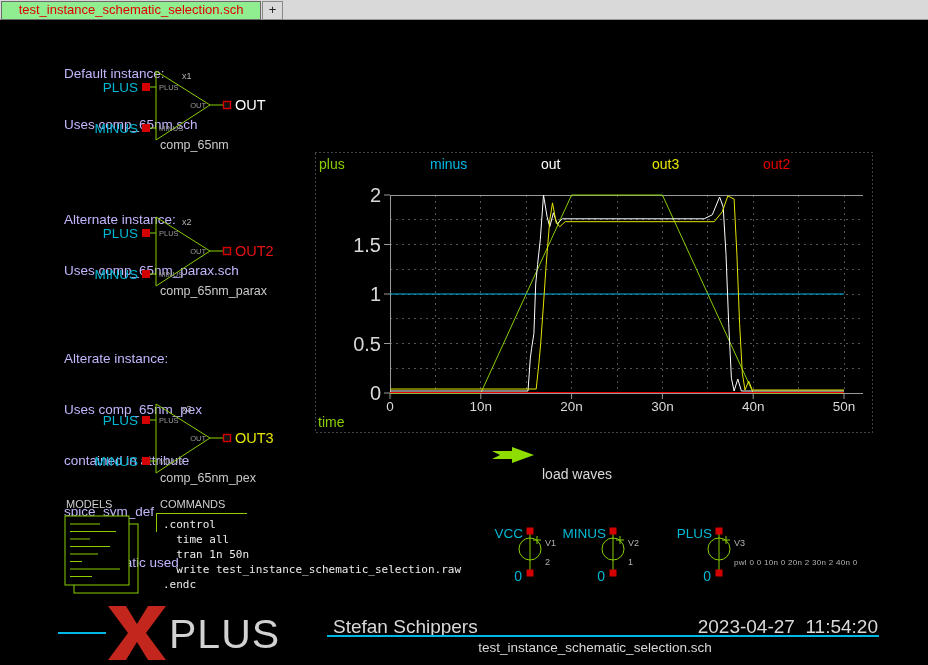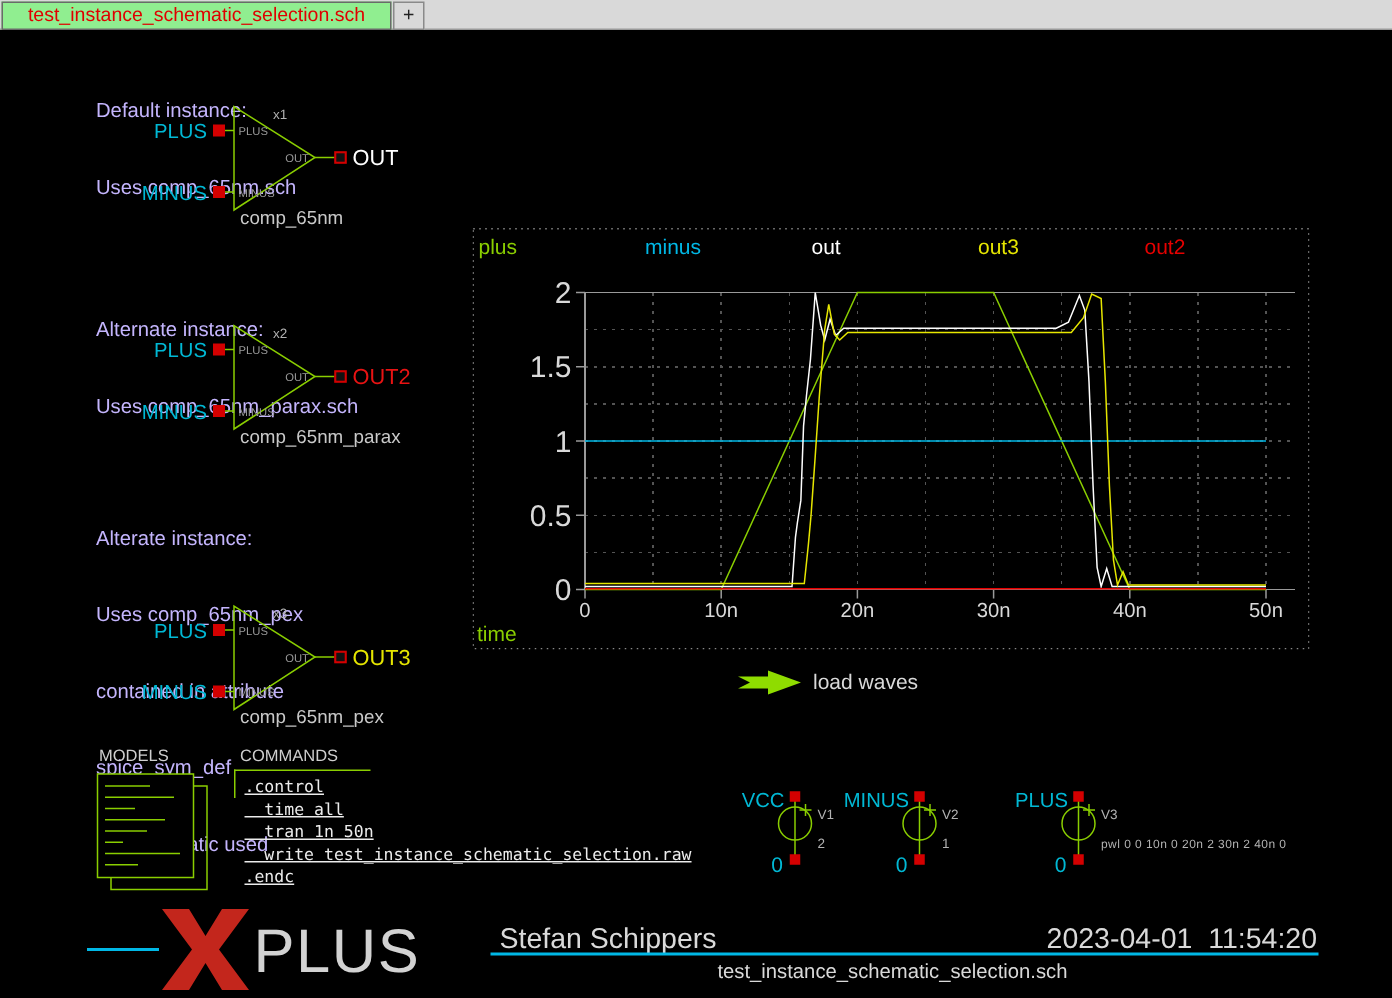--- a/index.html
+++ b/index.html
@@ -23,24 +23,24 @@
   .pinname{font-size:7.5px;fill:#9a9a9a;}
   .des{font-size:9px;fill:#b2b2b2;}
   .val{font-size:9px;fill:#b2b2b2;}
   .pwl{font-size:8px;fill:#b2b2b2;letter-spacing:.3px;}
   .outlab{font-size:14.5px;}
   .symname{font-size:12.5px;fill:#c9c9c9;}
   .gndlab{font-size:14px;fill:#00b8d4;}
   .end{text-anchor:end;}
   
   .small-gray{color:#cfcfcf;font-size:11px;}
-  .cmdline{color:#ececec;font-size:11px;line-height:15px;font-family:"DejaVu Sans Mono",monospace;white-space:pre;text-decoration:underline;}
+  .cmdline{color:#ececec;font-size:11px;line-height:15px;font-family:"DejaVu Sans Mono",monospace;white-space:pre;}
   .greenline{background:#8ace00;}
   
-  #launcher-label{color:#d9d9d9;font-size:14px;}
+  #launcher-label{color:#d9d9d9;font-size:14px;margin-top:20px;}
   
   .cyanline{background:#00b8e6;}
   #logo-rest{color:#d2d2d2;font-size:41px;line-height:1;letter-spacing:1px;}
   .footer-txt{color:#d9d9d9;font-size:19px;white-space:pre;}
   #sheet-name{color:#d9d9d9;font-size:13.5px;text-align:center;}
   #date-txt{text-align:right;}
 </style>
 </head>
 <body>
 
@@ -249,15 +249,15 @@
     <text x="25" y="57" class="gndlab end">0</text>
   </g>
 </svg>
 
 <div class="abs cyanline" style="left:58px;top:632px;width:48px;height:2px"></div>
 <svg style="left:106px;top:604px" width="64" height="58">
   <path d="M2,2 L20,2 L31,20 L42,2 L60,2 L40,29 L60,56 L42,56 L31,38 L20,56 L2,56 L22,29 Z" fill="#c3261c"></path>
 </svg>
 <div id="logo-rest" class="abs" style="left:169px;top:614px">PLUS</div>
 <div class="abs footer-txt" style="left:333px;top:616px">Stefan Schippers</div>
-<div id="date-txt" class="abs footer-txt" style="left:660px;top:616px;width:218px">2023-04-01  11:54:20</div>
+<div id="date-txt" class="abs footer-txt" style="left:660px;top:616px;width:218px">2023-04-27  11:54:20</div>
 <div class="abs cyanline" style="left:327px;top:635px;width:552px;height:2px"></div>
 <div id="sheet-name" class="abs" style="left:315px;top:640px;width:560px">test_instance_schematic_selection.sch</div>
 
 </body></html>

